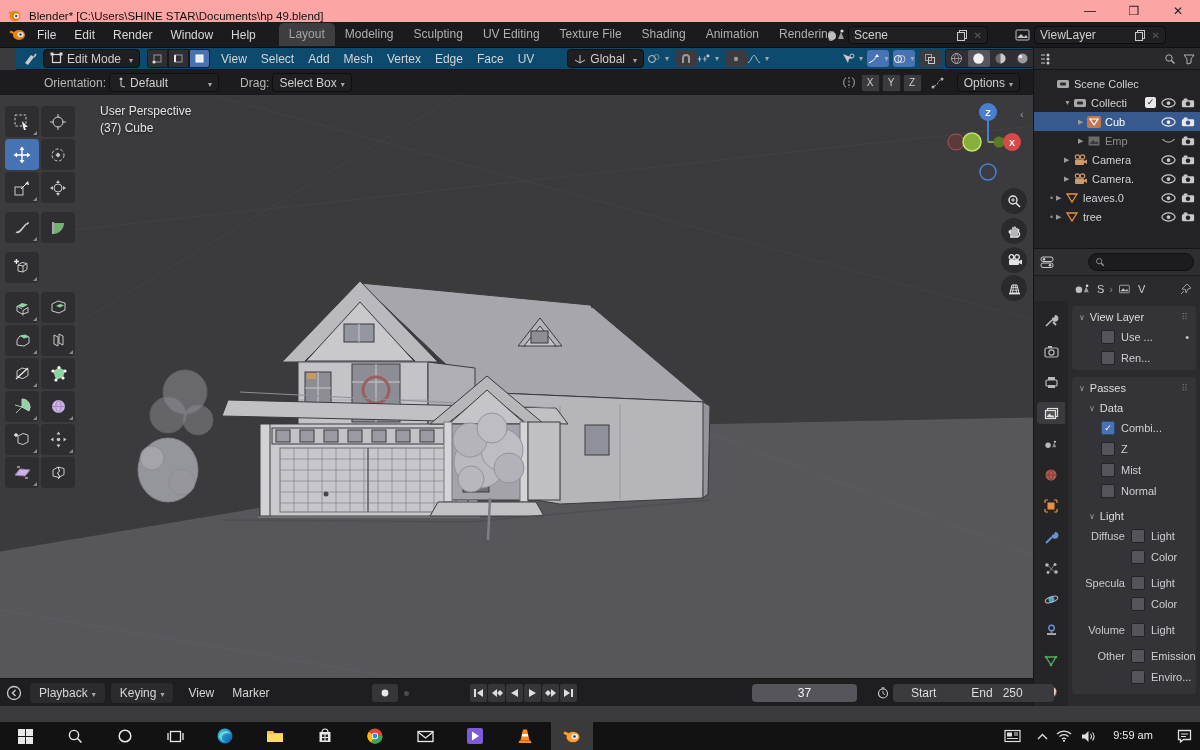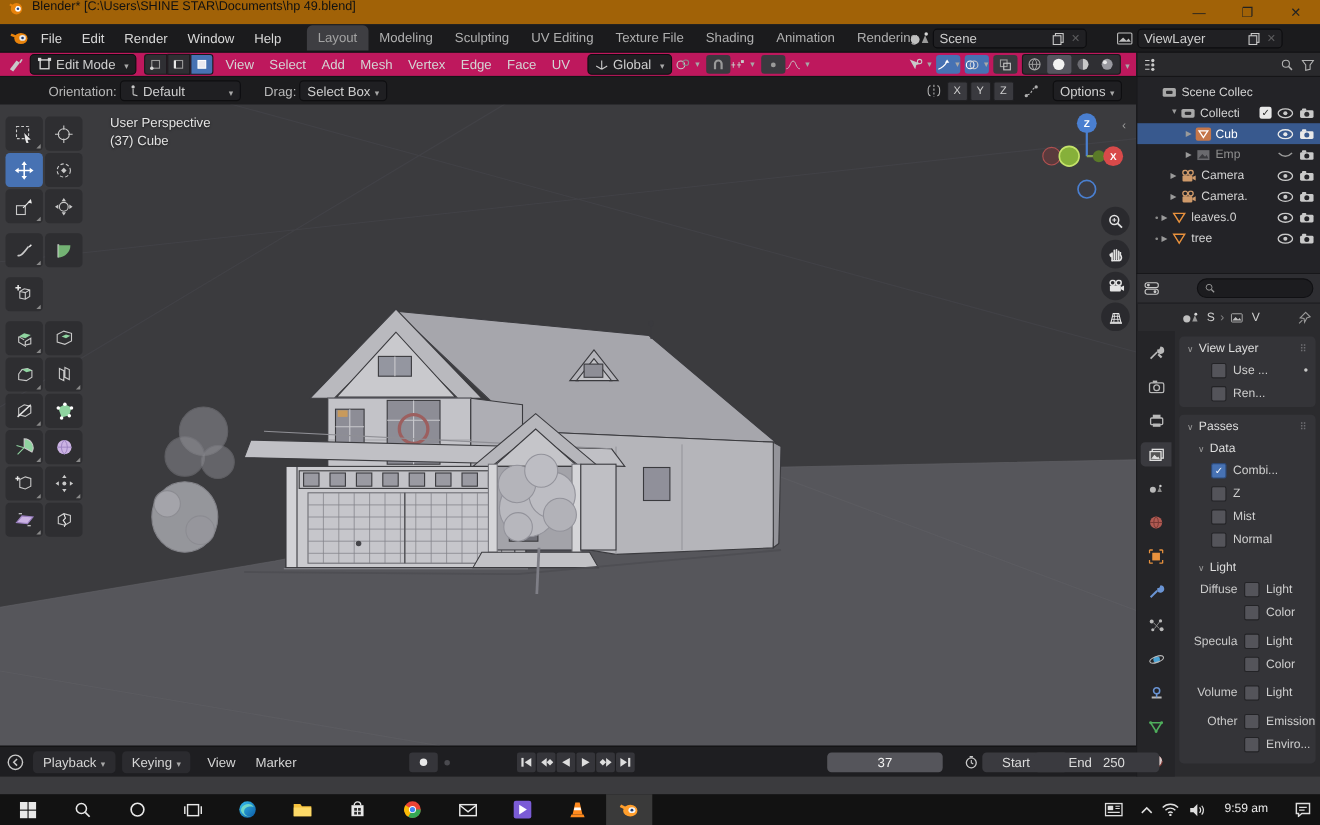--- a/index.html
+++ b/index.html
@@ -1,36 +1,36 @@
 <!DOCTYPE html>
 <html><head>
 <meta charset="utf-8">
 <style>
   html,body{margin:0;padding:0;background:#000;}
   .screen{position:relative;width:1200px;height:750px;overflow:hidden;background:#3b3b3e;
     font-family:"Liberation Sans","DejaVu Sans",sans-serif;font-size:12px;color:#cfcfcf;}
   .abs{position:absolute;}
   
-  .titlebar{position:absolute;left:0;top:0;width:1200px;height:22px;background:#a16207;color:#1a1a1a;
-    display:flex;align-items:flex-start;padding-left:8px;box-sizing:border-box;}
+  .titlebar{position:absolute;left:0;top:0;width:1200px;height:22px;background:#fca5a5;color:#1a1a1a;
+    display:flex;align-items:flex-end;padding-left:8px;box-sizing:border-box;}
   .titlebar .title-text{margin-left:7px;font-size:11.5px;color:#111;}
   .win-controls{margin-left:auto;display:flex;}
   .win-btn{width:44px;height:22px;display:flex;align-items:center;justify-content:center;font-size:12px;color:#222;}
   
   .menubar{position:absolute;left:0;top:22px;width:1200px;height:26px;background:#1b1b1d;border-bottom:1px solid #101012;
     display:flex;align-items:center;padding-left:8px;box-sizing:border-box;}
   .mi{padding:3px 9px;color:#d8d8d8;font-size:12px;}
   .tabs{display:flex;margin-left:14px;}
   .tab{padding:4px 10px 5px;color:#b0b0b0;font-size:12px;border-radius:5px 5px 0 0;}
   .tab.active{background:#3e3e42;color:#a3a3a3;}
   .hfield{display:flex;align-items:center;background:#202023;border:1px solid #0d0d0f;border-radius:4px;height:18px;padding:0 5px;box-sizing:border-box;}
   .chev::after{content:"▾";font-size:8px;color:#a8a8a8;margin-left:4px;}
   .dimx{color:#5c5c5e;font-size:10px;margin-left:6px;}
   
-  .toolheader{position:absolute;left:0;top:48px;width:1033px;height:22px;background:#be185d;border-bottom:1px solid #151517;
+  .toolheader{position:absolute;left:16px;top:48px;width:1033px;height:22px;background:#0c4a6e;border-bottom:1px solid #151517;
     display:flex;align-items:center;padding:0 6px;box-sizing:border-box;}
   .drop{display:flex;align-items:center;background:#1f1f22;border:1px solid #0e0e10;border-radius:4px;height:17px;padding:0 6px;margin:0 3px;}
   .hmenu{padding:2px 7px;color:#d4d4d4;}
   .modebtn{width:19px;height:17px;background:#2f2f33;border:1px solid #19191b;display:flex;align-items:center;justify-content:center;}
   .modebtn.first{border-radius:3px 0 0 3px;}.modebtn.last{border-radius:0 3px 3px 0;}
   .modebtn.active{background:#4772b3;}
   .icobtn{width:22px;height:17px;display:flex;align-items:center;justify-content:center;border-radius:3px;}
   .icobtn.on{background:#4772b3;}
   .shadegrp{display:flex;background:#2f2f33;border:1px solid #19191b;border-radius:3px;}
   .shadebtn{width:22px;height:17px;display:flex;align-items:center;justify-content:center;}
@@ -217,21 +217,21 @@
       </div>
     </div>
     <span class="hmenu">View</span>
     <span class="hmenu">Select</span>
     <span class="hmenu">Add</span>
     <span class="hmenu">Mesh</span>
     <span class="hmenu">Vertex</span>
     <span class="hmenu">Edge</span>
     <span class="hmenu">Face</span>
     <span class="hmenu">UV</span>
-    <div class="drop" style="margin-left:9px;">
+    <div class="drop" style="margin-left:26px;">
       <svg width="12" height="12" viewBox="0 0 12 12">
         <path d="M6,10 L6,2 M6,10 L1,7 M6,10 L11,7" stroke="#c9c9c9" fill="none"></path>
         </svg>
       <span style="margin:0 4px;">Global</span>
       <span class="chev"></span>
     </div>
     <div class="icobtn chev">
       <svg width="14" height="13" viewBox="0 0 14 13">
           <circle cx="5" cy="7" r="3.5" fill="none" stroke="#c9c9c9"></circle>
           <circle cx="9.5" cy="5" r="2.5" fill="none" stroke="#8a8a8a"></circle>

